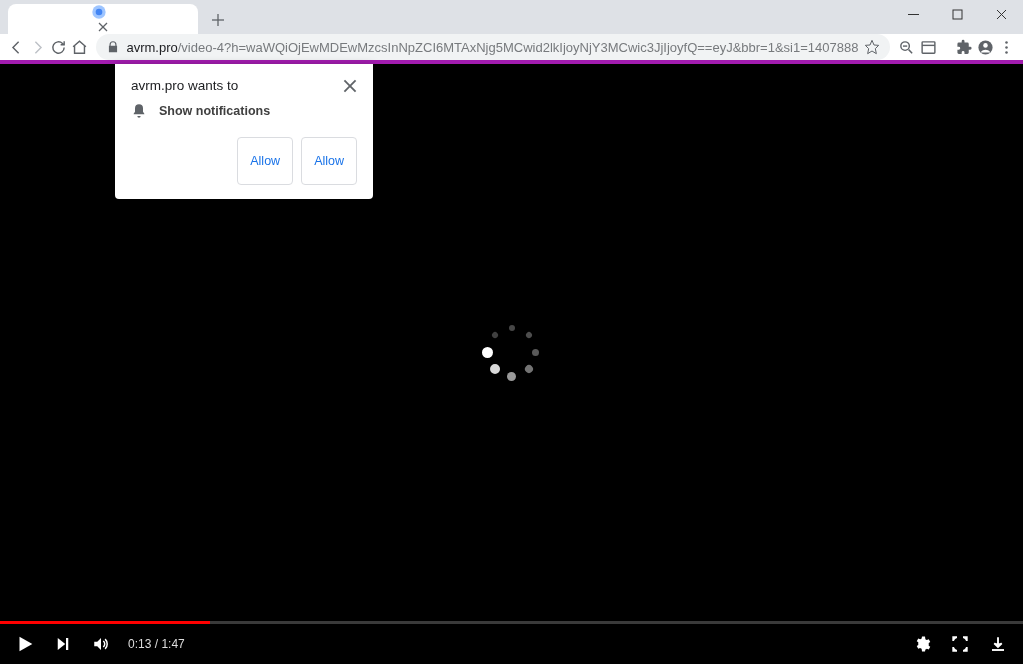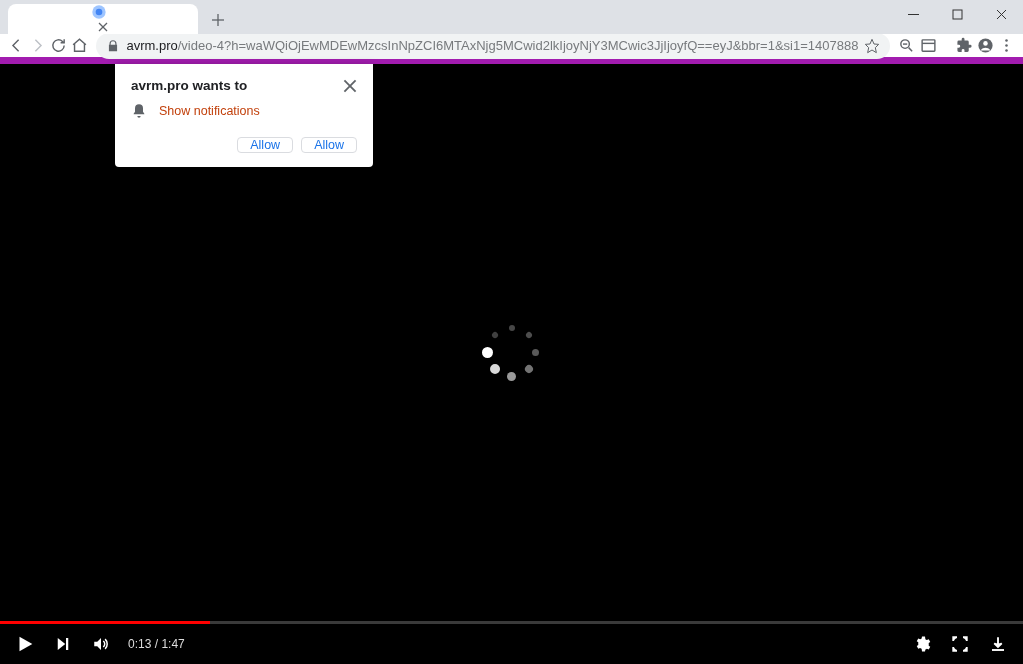--- a/index.html
+++ b/index.html
@@ -11,45 +11,45 @@
 .tab .favicon { width: 16px; height: 16px; margin-right: 8px; }
 .tab .label { font-size: 12px; color: #3c4043; flex: 1; white-space: nowrap; overflow: hidden; text-overflow: ellipsis; }
 .tab .close { width: 14px; height: 14px; display: flex; align-items: center; justify-content: center; color: #5f6368; cursor: pointer; }
 .tab .close svg { width: 10px; height: 10px; }
 .newtab { width: 28px; height: 28px; display: flex; align-items: center; justify-content: center; margin-left: 6px; color: #5f6368; cursor: pointer; }
 .win-controls { position: absolute; right: 0; top: 0; height: 28px; display: flex; }
 .win-btn { width: 44px; height: 28px; display: flex; align-items: center; justify-content: center; color: #333; cursor: pointer; }
 .win-btn svg { width: 11px; height: 11px; }
 
 
-.toolbar { height: 30px; background: #fff; display: flex; align-items: center; padding: 0 6px; border-bottom: 7px solid #a21caf; }
+.toolbar { height: 30px; background: #fff; display: flex; align-items: center; padding: 0 6px; border-bottom: 4px solid #a21caf; }
 .tbtn { width: 28px; height: 28px; display: flex; align-items: center; justify-content: center; color: #5f6368; border-radius: 50%; cursor: pointer; }
 .tbtn.disabled { color: #bdc1c6; }
 .tbtn svg { width: 17px; height: 17px; }
 .omnibox { flex: 1; height: 26px; background: #f1f3f4; border-radius: 13px; display: flex; align-items: center; margin: 0 6px; padding: 0 10px; }
 .omnibox .lock { width: 14px; height: 14px; color: #5f6368; margin-right: 6px; flex-shrink: 0; }
 .omnibox .url { font-size: 13px; color: #202124; white-space: nowrap; overflow: hidden; flex: 1; }
 .omnibox .url .dim { color: #777a7d; }
 .omnibox .star { width: 16px; height: 16px; color: #5f6368; margin-left: 6px; flex-shrink: 0; }
 .rtool { width: 28px; height: 28px; display: flex; align-items: center; justify-content: center; color: #5f6368; cursor: pointer; }
 .rtool svg { width: 17px; height: 17px; }
 
 
 .content { position: relative; height: 600px; background: #000; }
 
 
 .perm { position: absolute; left: 115px; top: 0; width: 258px; background: #fff; border-radius: 0 0 4px 4px; box-shadow: 0 2px 10px rgba(0,0,0,.35); padding: 14px 16px; z-index: 10; }
-.perm .head { display: flex; justify-content: space-between; align-items: center; font-weight: bold; }
+.perm .head { display: flex; justify-content: space-between; align-items: center; }
 .perm .title { font-size: 13.5px; color: #202124; }
 .perm .pclose { width: 14px; height: 14px; color: #5f6368; cursor: pointer; }
 .perm .row { display: flex; align-items: center; margin-top: 10px; gap: 12px; }
 .perm .row .bell { width: 16px; height: 16px; color: #5f6368; }
-.perm .row .txt { font-size: 12.5px; color: #c2410c; }
+.perm .row .txt { font-size: 12.5px; color: #404040; font-weight: bold; }
 .perm .btns { display: flex; justify-content: flex-end; gap: 8px; margin-top: 18px; }
-.perm .btn { border: 1px solid #dadce0; background: #fff; color: #1a73e8; font-size: 12.5px; padding: 0 12px; border-radius: 4px; cursor: pointer; }
+.perm .btn { border: 1px solid #dadce0; background: #fff; color: #1a73e8; font-size: 12.5px; padding: 16px 12px; border-radius: 4px; cursor: pointer; }
 
 
 .spinner { position: absolute; left: 50%; top: 48%; width: 60px; height: 60px; margin-left: -30px; margin-top: -30px; }
 .dot { position: absolute; width: 10px; height: 10px; border-radius: 50%; background: #fff; left: 50%; top: 50%; margin-left: -5px; margin-top: -5px; }
 .d1 { transform: rotate(0deg) translate(24px); opacity: .35; width:7px; height:7px; margin-left:-3.5px; margin-top:-3.5px;}
 .d2 { transform: rotate(45deg) translate(24px); opacity: .45; width:8px; height:8px; margin-left:-4px; margin-top:-4px;}
 .d3 { transform: rotate(90deg) translate(24px); opacity: .6; width:9px; height:9px; margin-left:-4.5px; margin-top:-4.5px;}
 .d4 { transform: rotate(135deg) translate(24px); opacity: .85; }
 .d5 { transform: rotate(180deg) translate(24px); opacity: 1; width:11px; height:11px; margin-left:-5.5px; margin-top:-5.5px;}
 .d6 { transform: rotate(225deg) translate(24px); opacity: .25; width:6px; height:6px; margin-left:-3px; margin-top:-3px;}

